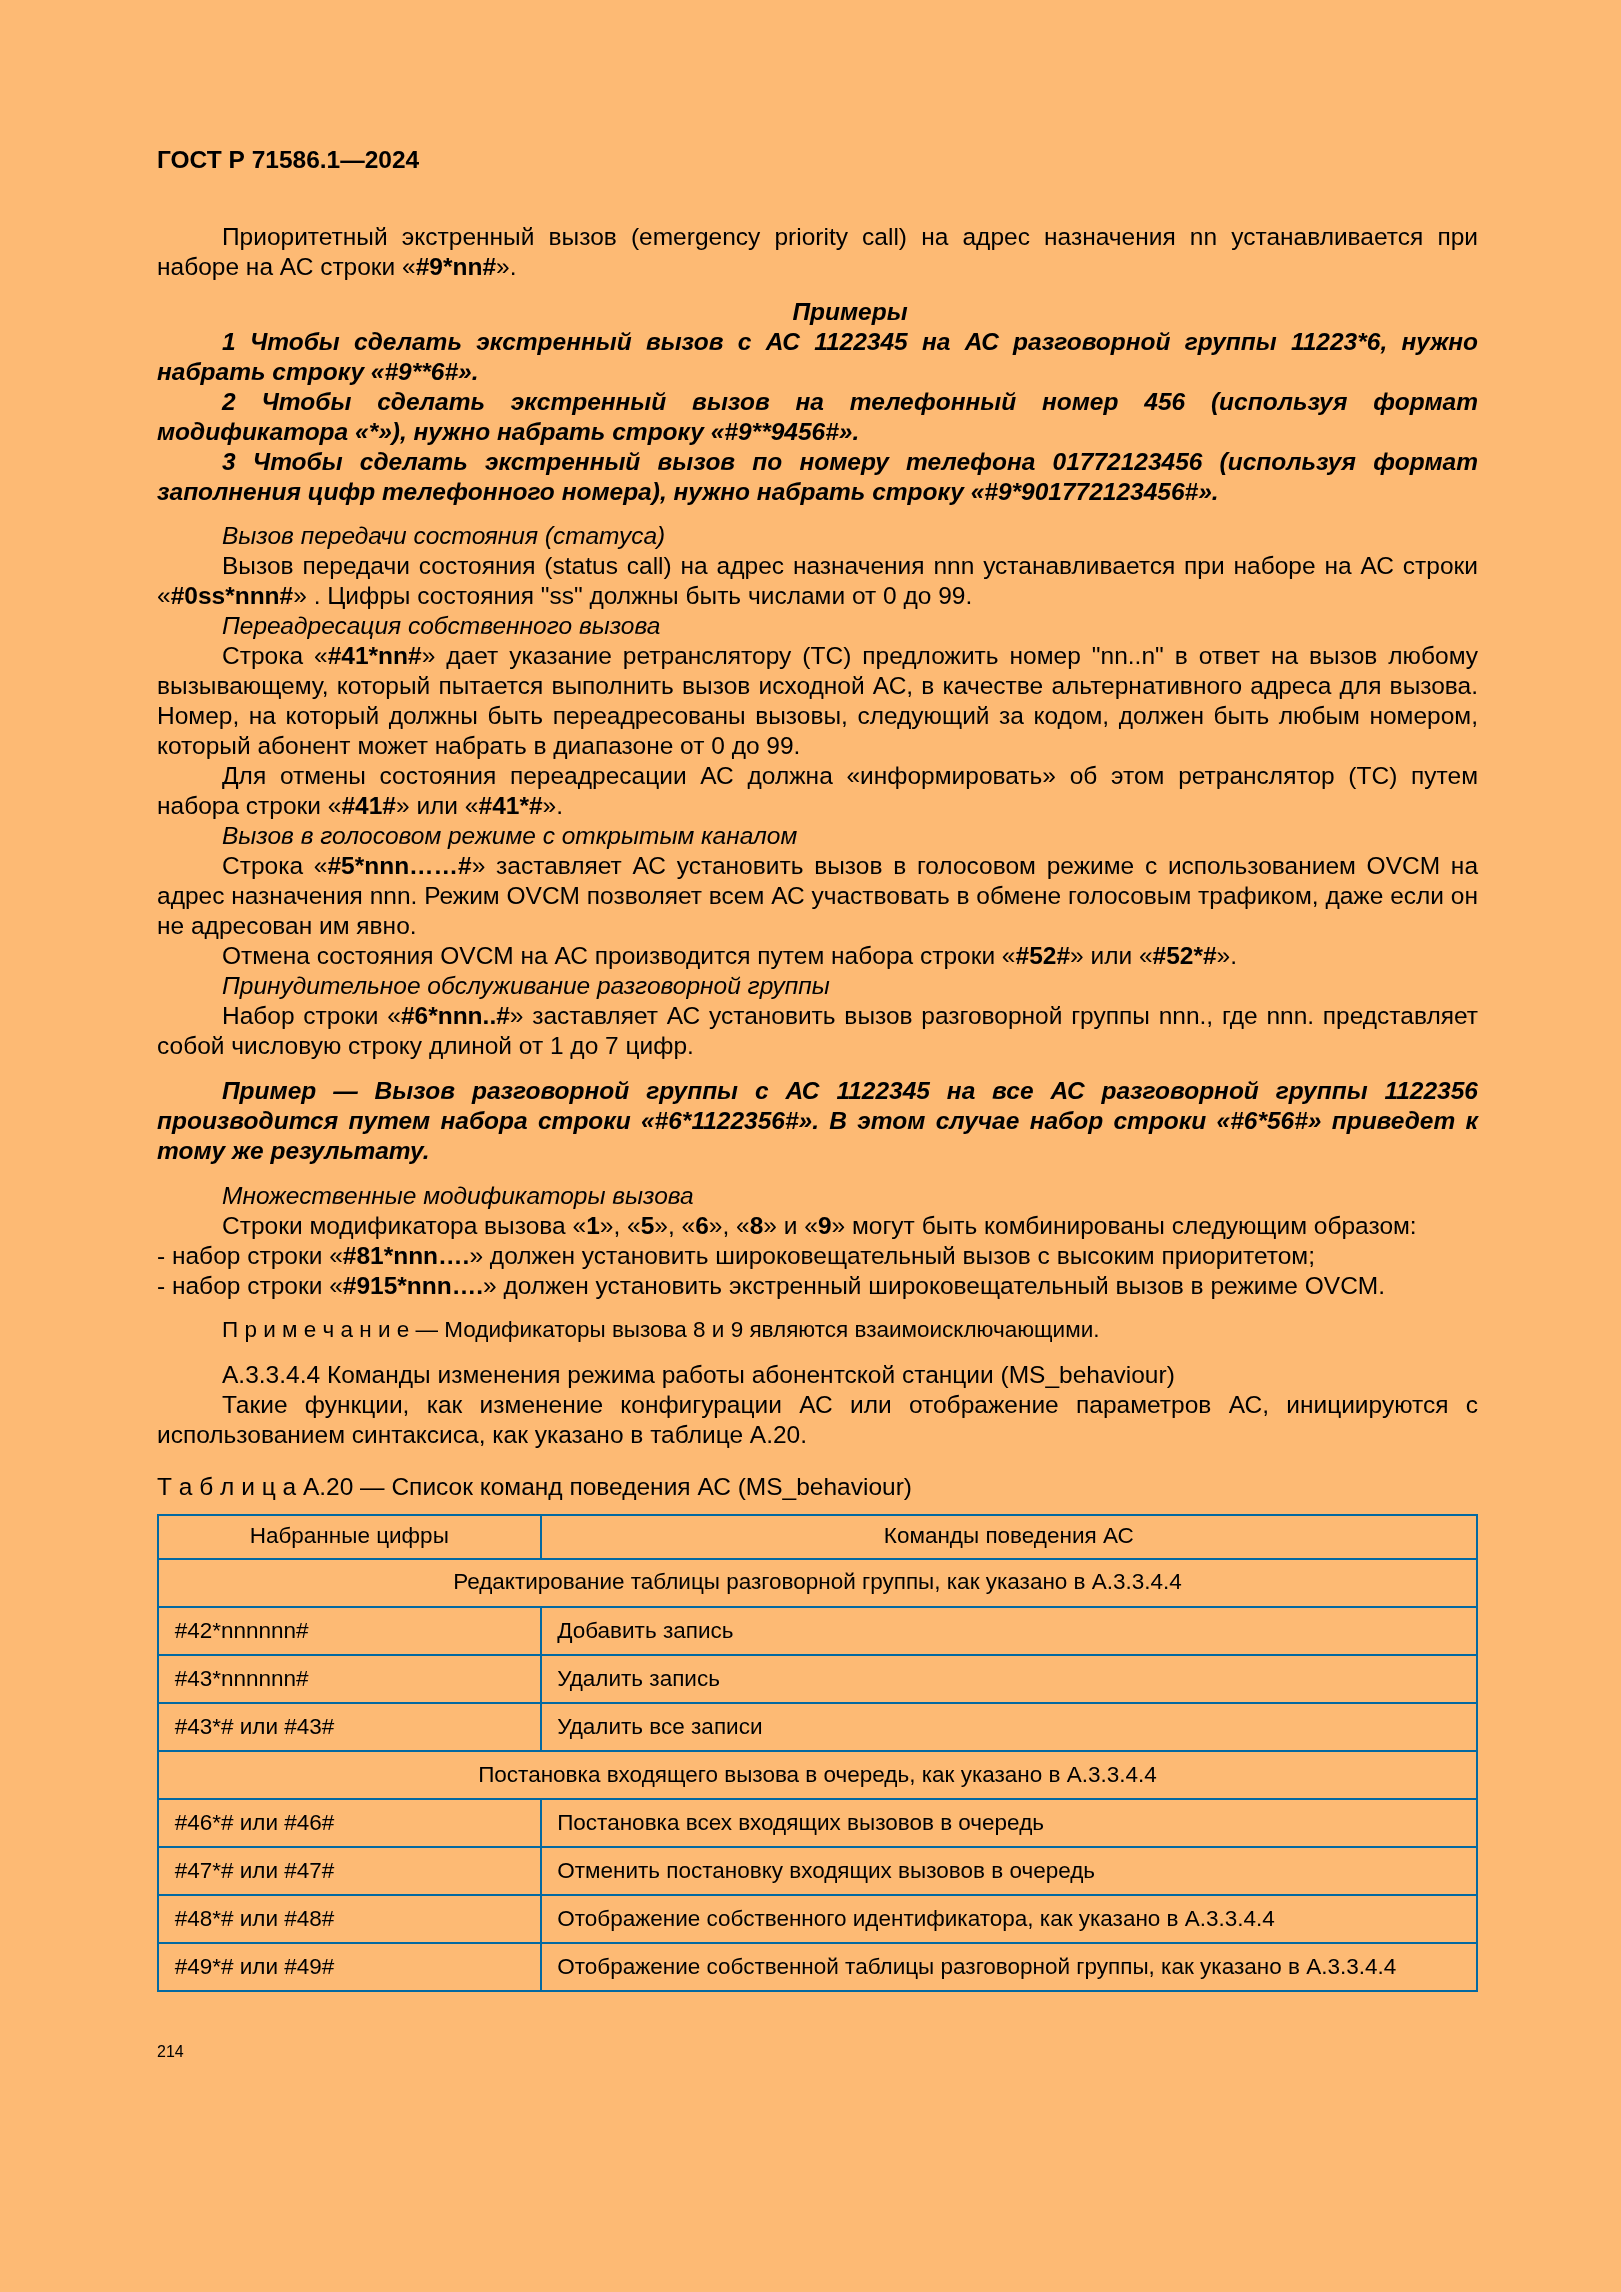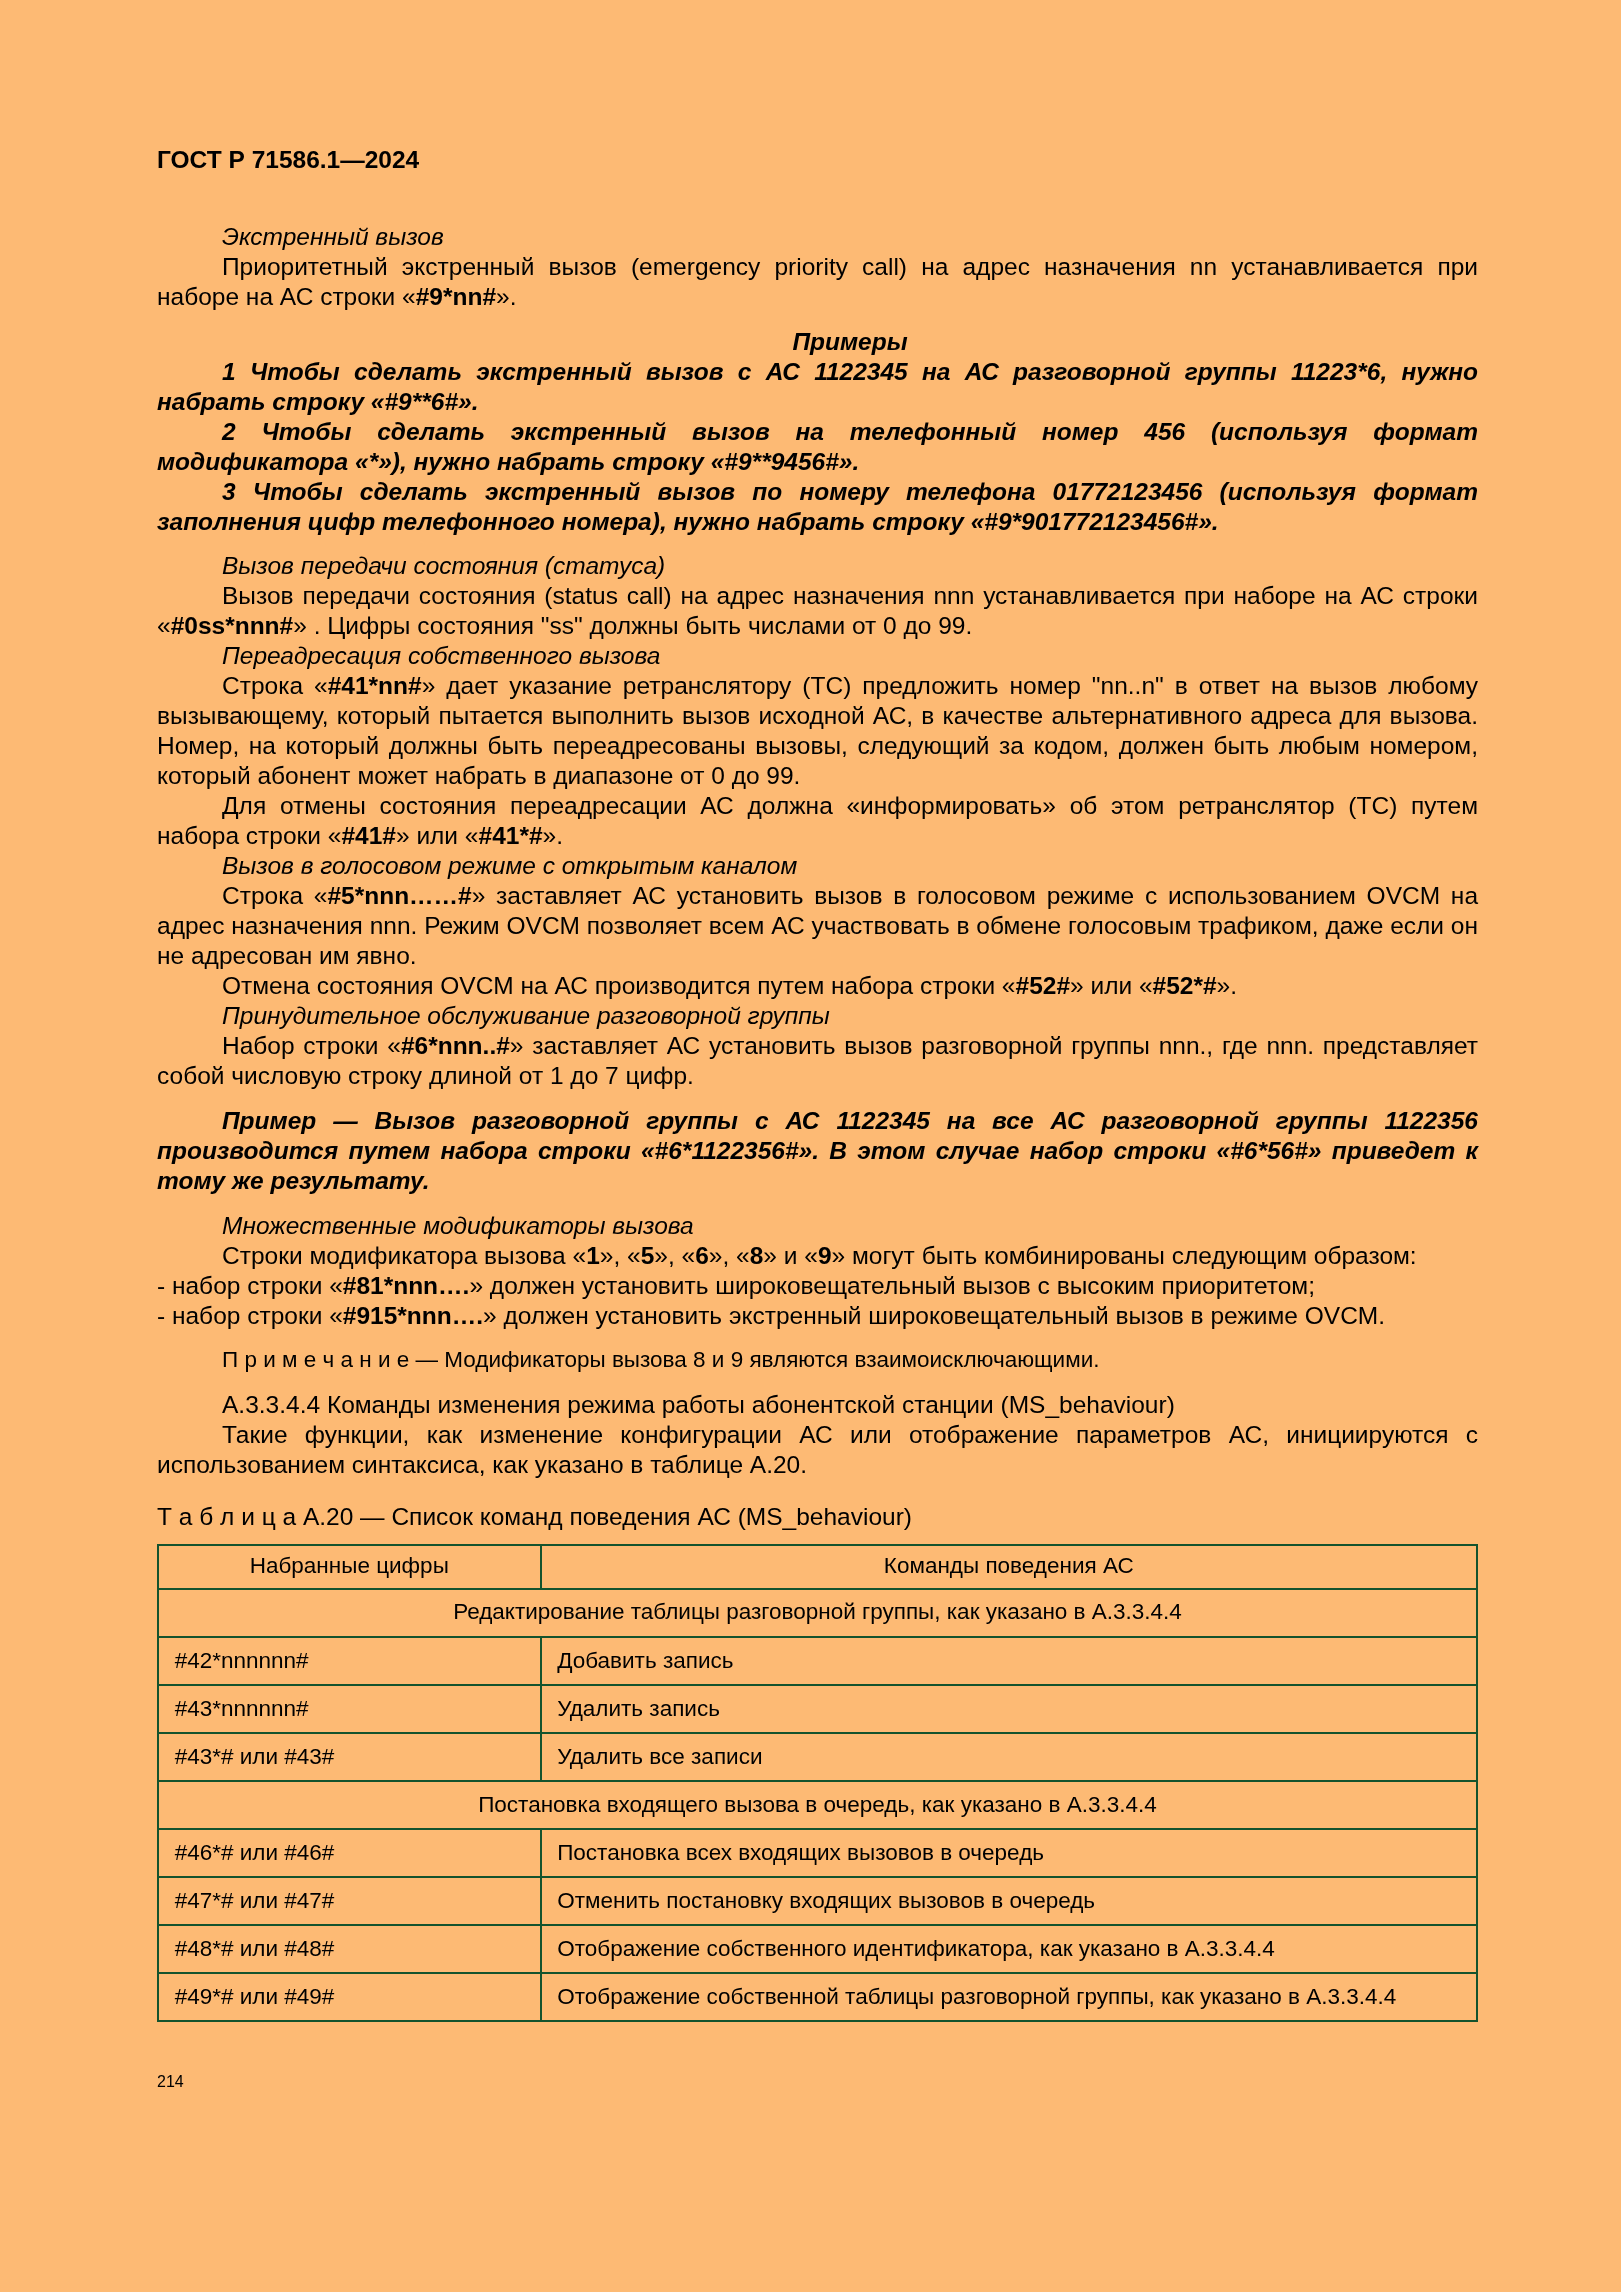--- a/index.html
+++ b/index.html
@@ -33,21 +33,21 @@
     margin-bottom: 11.8px;
     text-indent: 0;
     text-align: left;
   }
   table.cmd-table {
     width: 100%;
     border-collapse: collapse;
     table-layout: fixed;
   }
   .cmd-table th, .cmd-table td {
-    border: 2px solid #14532d;
+    border: 2px solid #0369a1;
     font-size: 22.5px;
     line-height: 26.5px;
     padding: 9.8px 15.7px;
     vertical-align: middle;
     text-align: left;
   }
   .cmd-table th {
     text-align: center;
     font-weight: normal;
     padding: 7.8px 9.8px;
@@ -57,21 +57,20 @@
   .page-number { margin-top: 45px; font-size: 16px; }
 </style>
 </head>
 <body>
 
 <div class="page">
 
   <div class="running-header">ГОСТ Р 71586.1—2024</div>
 
   <div class="content">
-    <p class="p it-head">Экстренный вызов</p>
     <p class="p">Приоритетный экстренный вызов (emergency priority call) на адрес назначения nn устанавливается при наборе на АС строки «<b>#9*nn#</b>».</p>
 
     <p class="p bi-head gap">Примеры</p>
     <p class="p example">1 Чтобы сделать экстренный вызов с АС 1122345 на АС разговорной группы 11223*6, нужно набрать строку «#9**6#».</p>
     <p class="p example">2 Чтобы сделать экстренный вызов на телефонный номер 456 (используя формат модификатора «*»), нужно набрать строку «#9**9456#».</p>
     <p class="p example">3 Чтобы сделать экстренный вызов по номеру телефона 01772123456 (используя формат заполнения цифр телефонного номера), нужно набрать строку «#9*901772123456#».</p>
 
     <p class="p it-head gap">Вызов передачи состояния (статуса)</p>
     <p class="p">Вызов передачи состояния (status call) на адрес назначения nnn устанавливается при наборе на АС строки «<b>#0ss*nnn#</b>» . Цифры состояния "ss" должны быть числами от 0 до 99.</p>
 

